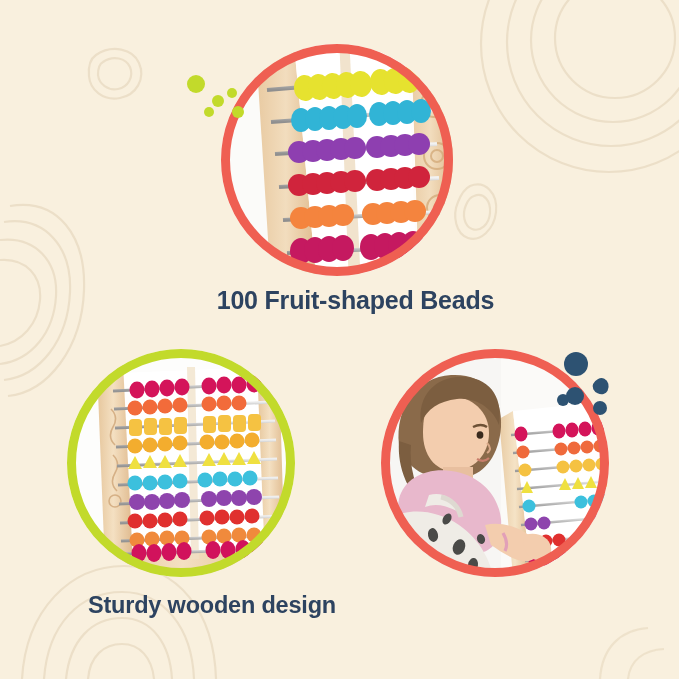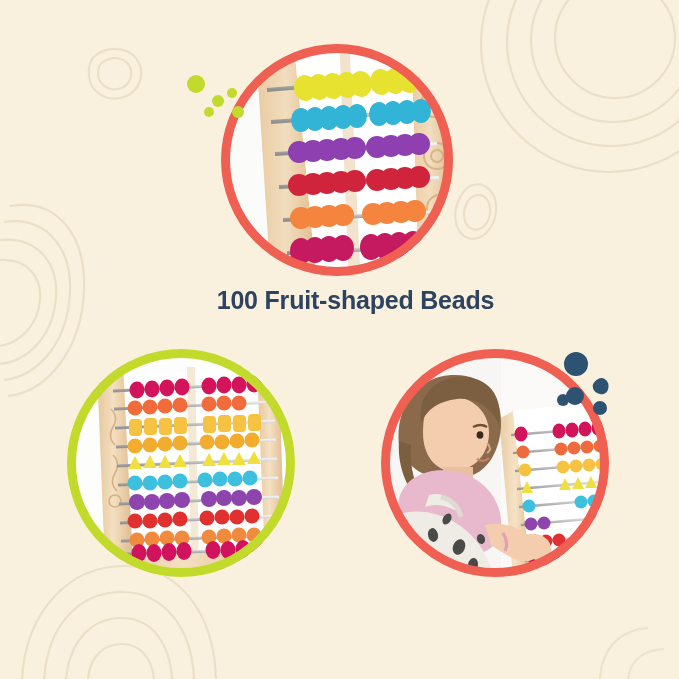--- a/index.html
+++ b/index.html
@@ -352,20 +352,21 @@
           <ellipse cx="146" cy="201" rx="7.5" ry="9"></ellipse>
             <ellipse cx="161" cy="201" rx="7.5" ry="9"></ellipse>
           <ellipse cx="176" cy="200" rx="7.5" ry="9"></ellipse>
             <ellipse cx="191" cy="199" rx="7.5" ry="9"></ellipse>
         </g>
       </g>
     </svg>
   </div>
   <div class="photo-ring" style="left:67px;top:349px;width:228px;height:228px;border:9px solid #c2da2b;"></div>
 
+  <div class="caption" id="caption-left">Sturdy wooden design</div>
 
   <div class="photo-circle" style="left:381px;top:349px;width:228px;height:228px;">
     <svg class="abacus-scene" viewBox="0 0 228 228" preserveAspectRatio="xMidYMid slice">
       <defs>
         <linearGradient id="woodC" x1="0" y1="0" x2="1" y2="0">
           <stop offset="0" stop-color="#e8cba4"></stop>
           <stop offset="0.5" stop-color="#f5e3c6"></stop>
           <stop offset="1" stop-color="#e0bb8e"></stop>
         </linearGradient>
         <linearGradient id="rodC" x1="0" y1="0" x2="0" y2="1">

